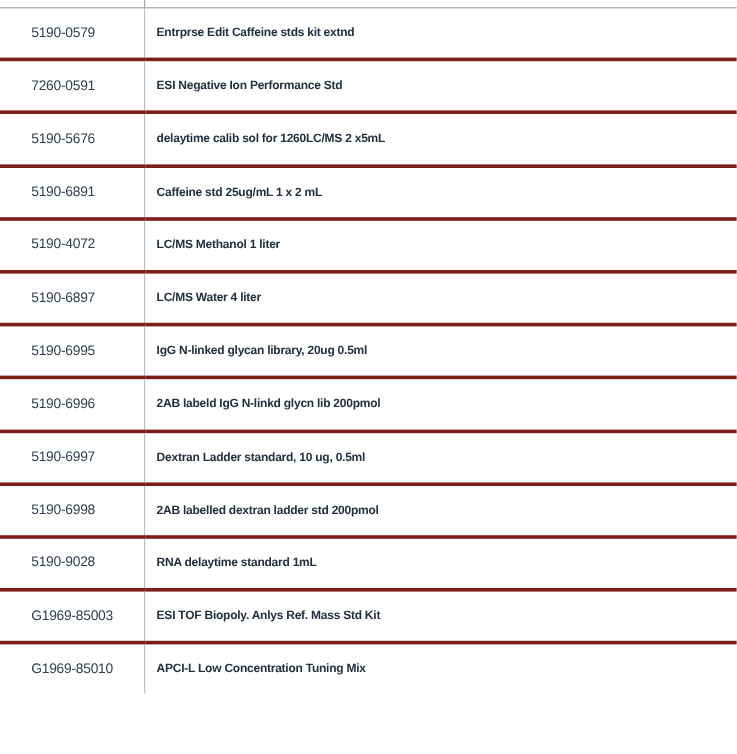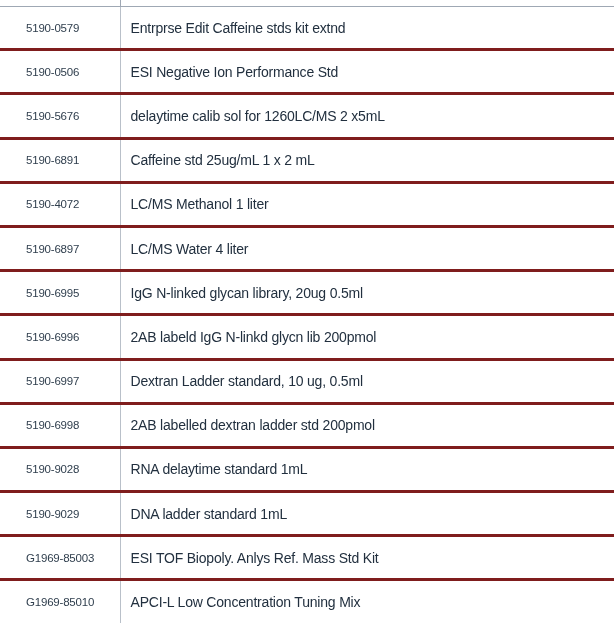--- a/index.html
+++ b/index.html
@@ -44,23 +44,23 @@
     white-space: nowrap;
     overflow: hidden;
   }
   .product-table td.code {
     font-weight: 400;
     color: #2f3e4d;
     font-size: 11.5px;
     padding-left: 26px;
   }
   .product-table td.desc {
-    font-weight: normal;
+    font-weight: bold;
     color: #22303f;
-    font-size: 14px;
+    font-size: 10px;
     padding-left: 10px;
     border-right: none;
   }
   .product-table tr:last-child td {
     border-bottom: none;
   }
 </style>
 </head>
 <body>
 
@@ -72,21 +72,21 @@
   <tbody>
     <tr class="header-row">
       <td></td>
       <td class="last"></td>
     </tr>
   <tr>
         <td class="code">5190-0579</td>
         <td class="desc">Entrprse Edit Caffeine stds kit extnd</td>
       </tr>
       <tr>
-        <td class="code">5190-0506</td>
+        <td class="code">7260-0591</td>
         <td class="desc">ESI Negative Ion Performance Std</td>
       </tr>
       <tr>
         <td class="code">5190-5676</td>
         <td class="desc">delaytime calib sol for 1260LC/MS 2 x5mL</td>
       </tr>
       <tr>
         <td class="code">5190-6891</td>
         <td class="desc">Caffeine std 25ug/mL 1 x 2 mL</td>
       </tr>
@@ -112,24 +112,20 @@
       </tr>
       <tr>
         <td class="code">5190-6998</td>
         <td class="desc">2AB labelled dextran ladder std 200pmol</td>
       </tr>
       <tr>
         <td class="code">5190-9028</td>
         <td class="desc">RNA delaytime standard 1mL</td>
       </tr>
       <tr>
-        <td class="code">5190-9029</td>
-        <td class="desc">DNA ladder standard 1mL</td>
-      </tr>
-      <tr>
         <td class="code">G1969-85003</td>
         <td class="desc">ESI TOF Biopoly. Anlys Ref. Mass Std Kit</td>
       </tr>
       <tr>
         <td class="code">G1969-85010</td>
         <td class="desc">APCI-L Low Concentration Tuning Mix</td>
       </tr>
     </tbody>
 </table>
 

